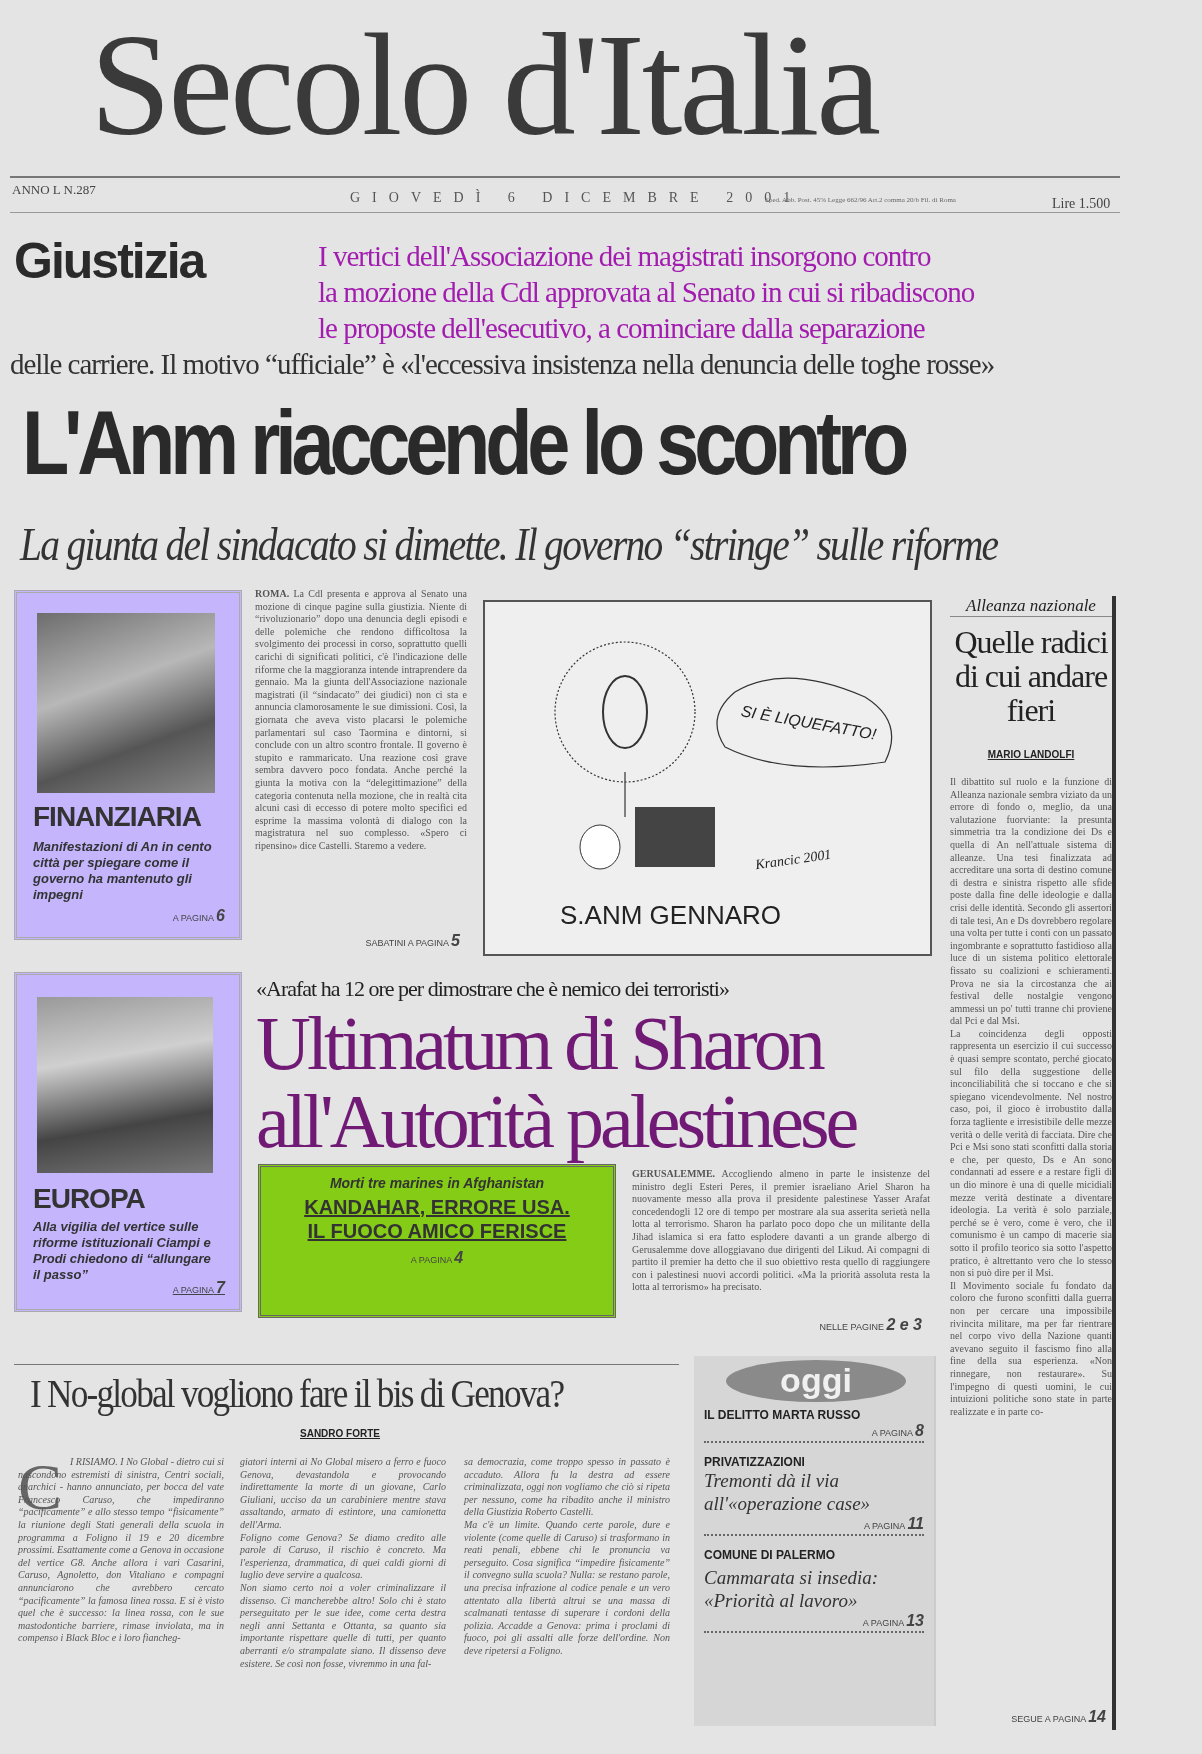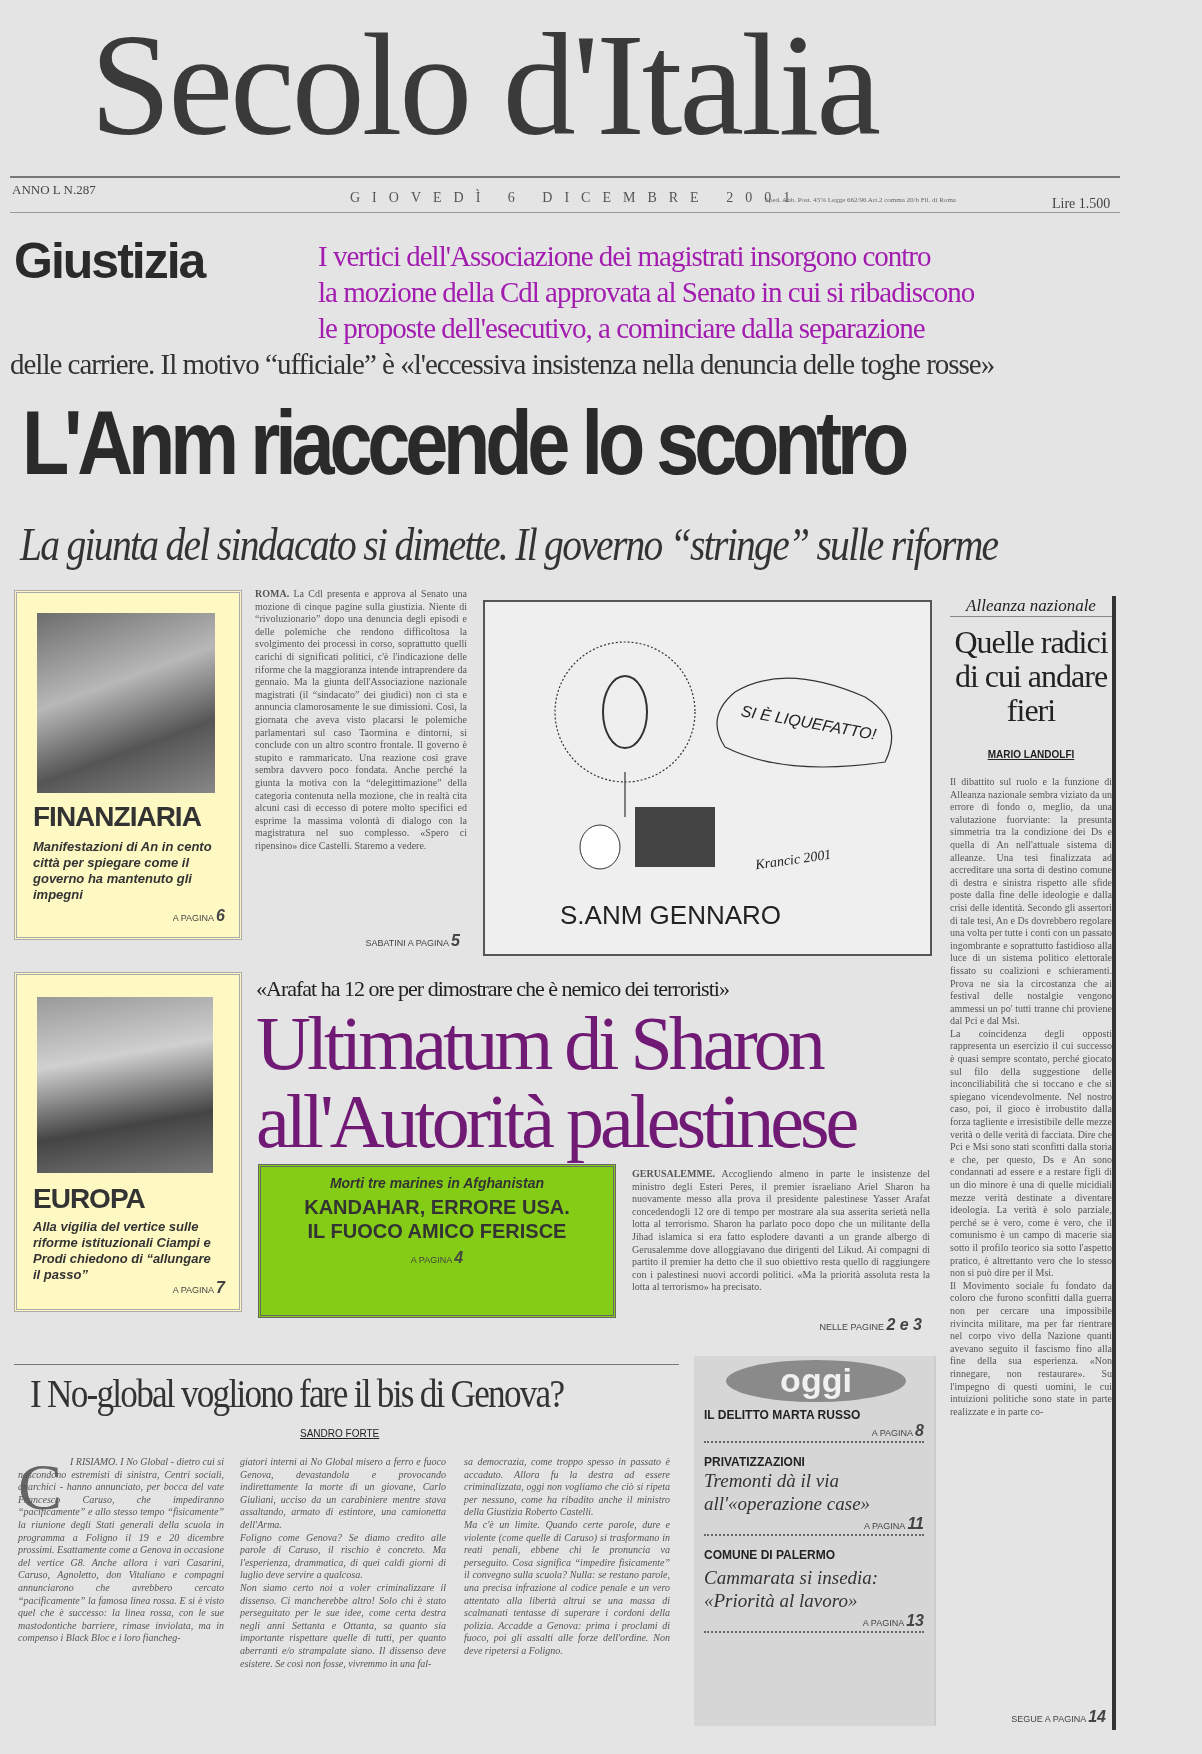--- a/index.html
+++ b/index.html
@@ -9,21 +9,21 @@
   .dateline{left:10px;top:176px;width:1110px;height:34px;border-top:2px solid #777;border-bottom:1px solid #999;}
   .anno{left:12px;top:182px;font-size:13px;color:#444;}
   .date{left:350px;top:190px;font-size:14px;letter-spacing:12px;color:#555;}
   .postal{left:765px;top:196px;font-size:7px;color:#666;}
   .price{left:1052px;top:196px;font-size:14px;color:#444;}
   .kicker{left:14px;top:232px;font-family:"Liberation Sans",sans-serif;font-weight:bold;font-size:50px;letter-spacing:-2px;color:#2a2a2a;}
   .summary{left:318px;top:238px;width:820px;font-size:29px;line-height:36px;color:#a21caf;letter-spacing:-1px;}
   .summary-last{left:10px;top:346px;width:1180px;font-size:29px;line-height:36px;color:#333;letter-spacing:-1px;}
   .main-head{left:22px;top:392px;font-family:"Liberation Sans",sans-serif;font-weight:bold;font-size:90px;letter-spacing:-6px;color:#2a2a2a;transform:scaleX(0.86);transform-origin:left;}
   .main-sub{left:20px;top:518px;font-size:46px;font-style:italic;letter-spacing:-2px;color:#333;transform:scaleX(0.86);transform-origin:left;white-space:nowrap;}
-  .box{border:3px double #aaa;background:#fef9c3;}
+  .box{border:3px double #aaa;background:#c4b5fd;}
   .photo{background:linear-gradient(160deg,#6d6d6d,#b8b8b8 40%,#555 70%,#888);}
   .box-title{font-family:"Liberation Sans",sans-serif;font-weight:bold;font-size:28px;color:#333;letter-spacing:-1px;}
   .box-desc{font-family:"Liberation Sans",sans-serif;font-weight:bold;font-style:italic;font-size:13px;line-height:16px;color:#333;}
   .ref{font-family:"Liberation Sans",sans-serif;font-size:9px;color:#444;text-align:right;}
   .ref b{font-size:16px;font-style:italic;}
   .col{font-size:10px;line-height:12.6px;text-align:justify;color:#555;}
   .cartoon{left:483px;top:600px;width:445px;height:352px;border:2px solid #555;background:#efefef;}
   .an-col{left:950px;top:596px;width:162px;height:1134px;border-right:4px solid #333;}
   .rule{background:#777;height:1px;}
   .oggi-box{left:694px;top:1356px;width:240px;height:370px;background:#d6d6d6;border-right:2px solid #ccc;}
@@ -87,46 +87,46 @@
   <div class="col" style="margin-top:16px;white-space:pre-line;">Il dibattito sul ruolo e la funzione di Alleanza nazionale sembra viziato da un errore di fondo o, meglio, da una valutazione fuorviante: la presunta simmetria tra la condizione dei Ds e quella di An nell'attuale sistema di alleanze. Una tesi finalizzata ad accreditare una sorta di destino comune di destra e sinistra rispetto alle sfide poste dalla fine delle ideologie e dalla crisi delle identità. Secondo gli assertori di tale tesi, An e Ds dovrebbero regolare una volta per tutte i conti con un passato ingombrante e soprattutto fastidioso alla luce di un sistema politico elettorale fissato su coalizioni e schieramenti. Prova ne sia la circostanza che ai festival delle nostalgie vengono ammessi un po' tutti tranne chi proviene dal Pci e dal Msi.
 La coincidenza degli opposti rappresenta un esercizio il cui successo è quasi sempre scontato, perché giocato sul filo della suggestione delle inconciliabilità che si toccano e che si spiegano vicendevolmente. Nel nostro caso, poi, il gioco è irrobustito dalla forza tagliente e irresistibile delle mezze verità o delle verità di facciata. Dire che Pci e Msi sono stati sconfitti dalla storia e che, per questo, Ds e An sono condannati ad essere e a restare figli di un dio minore è una di quelle micidiali mezze verità destinate a diventare ideologia. La verità è solo parziale, perché se è vero, come è vero, che il comunismo è un campo di macerie sia sotto il profilo teorico sia sotto l'aspetto pratico, è altrettanto vero che lo stesso non si può dire per il Msi.
 Il Movimento sociale fu fondato da coloro che furono sconfitti dalla guerra non per cercare una impossibile rivincita militare, ma per far rientrare nel corpo vivo della Nazione quanti avevano seguito il fascismo fino alla fine della sua esperienza. «Non rinnegare, non restaurare». Su l'impegno di questi uomini, le cui intuizioni politiche sono state in parte realizzate e in parte co-</div>
   <div class="ref" style="position:absolute;right:6px;bottom:4px;"><span>SEGUE A PAGINA</span> <b>14</b></div>
 </div>
 
 <div class="abs box" style="left:14px;top:972px;width:222px;height:334px;">
   <div class="photo" style="position:absolute;left:20px;top:22px;width:176px;height:176px;background:linear-gradient(170deg,#999,#d0d0d0 35%,#444 70%,#777);"></div>
   <div class="box-title" style="position:absolute;left:16px;top:208px;">EUROPA</div>
   <div class="box-desc" style="position:absolute;left:16px;top:244px;width:180px;">Alla vigilia del vertice sulle riforme istituzionali Ciampi e Prodi chiedono di “allungare il passo”</div>
-  <div class="ref" style="position:absolute;right:14px;top:304px;"><span>A PAGINA</span> <b>7</b></div>
+  <div class="ref" style="position:absolute;right:14px;top:304px;text-decoration:underline;"><span>A PAGINA</span> <b>7</b></div>
 </div>
 
 <div class="abs" style="left:256px;top:976px;font-size:22px;letter-spacing:-1px;">«Arafat ha 12 ore per dimostrare che è nemico dei terroristi»</div>
 <div class="abs" style="left:256px;top:1004px;font-size:76px;line-height:78px;letter-spacing:-4px;color:#701a75;">
   <div>Ultimatum di Sharon</div>
   <div>all'Autorità palestinese</div>
 </div>
 
 <div class="abs" style="left:258px;top:1164px;width:352px;height:148px;border:3px double #666;background:#84cc16;text-align:center;">
   <div style="font-family:'Liberation Sans',sans-serif;font-weight:bold;font-style:italic;font-size:14px;margin-top:8px;color:#333;">Morti tre marines in Afghanistan</div>
-  <div style="font-family:'Liberation Sans',sans-serif;font-weight:bold;font-size:20px;line-height:24px;margin-top:4px;color:#333;">
+  <div style="font-family:'Liberation Sans',sans-serif;font-weight:bold;font-size:20px;line-height:24px;margin-top:4px;color:#333;text-decoration:underline;">
     <div>KANDAHAR, ERRORE USA.</div>
     <div>IL FUOCO AMICO FERISCE</div>
   </div>
   <div class="ref" style="text-align:center;margin-top:6px;"><span>A PAGINA</span> <b>4</b></div>
 </div>
 
 <div class="abs col" style="left:632px;top:1168px;width:298px;">
   <b>GERUSALEMME.</b> <span>Accogliendo almeno in parte le insistenze del ministro degli Esteri Peres, il premier israeliano Ariel Sharon ha nuovamente messo alla prova il presidente palestinese Yasser Arafat concedendogli 12 ore di tempo per mostrare ala sua asserita serietà nella lotta al terrorismo. Sharon ha parlato poco dopo che un militante della Jihad islamica si era fatto esplodere davanti a un grande albergo di Gerusalemme dove alloggiavano due dirigenti del Likud. Ai compagni di partito il premier ha detto che il suo obiettivo resta quello di raggiungere con i palestinesi nuovi accordi politici. «Ma la priorità assoluta resta la lotta al terrorismo» ha precisato.</span>
 </div>
 <div class="abs ref" style="left:780px;top:1316px;width:142px;"><span>NELLE PAGINE</span> <b>2 e 3</b></div>
 
 <div class="abs rule" style="left:14px;top:1364px;width:665px;"></div>
 <div class="abs" style="left:30px;top:1370px;font-size:40px;letter-spacing:-2px;color:#333;transform:scaleX(0.88);transform-origin:left;white-space:nowrap;">I No-global vogliono fare il bis di Genova?</div>
-<div class="abs" style="left:300px;top:1428px;font-family:'Liberation Sans',sans-serif;font-weight:normal;font-size:10px;text-decoration:underline;text-align:right;">SANDRO FORTE</div>
+<div class="abs" style="left:300px;top:1428px;font-family:'Liberation Sans',sans-serif;font-weight:bold;font-size:10px;text-decoration:underline;text-align:right;">SANDRO FORTE</div>
 <div class="abs" style="left:18px;top:1454px;font-size:66px;line-height:66px;color:#666;">C</div>
 <div class="abs col" style="left:18px;top:1456px;width:206px;font-style:italic;text-indent:52px;">I RISIAMO. I No Global - dietro cui si nascondono estremisti di sinistra, Centri sociali, anarchici - hanno annunciato, per bocca del vate Francesco Caruso, che impediranno “pacificamente” e allo stesso tempo “fisicamente” la riunione degli Stati generali della scuola in programma a Foligno il 19 e 20 dicembre prossimi. Esattamente come a Genova in occasione del vertice G8. Anche allora i vari Casarini, Caruso, Agnoletto, don Vitaliano e compagni annunciarono che avrebbero cercato “pacificamente” la famosa linea rossa. E si è visto quel che è successo: la linea rossa, con le sue mastodontiche barriere, rimase inviolata, ma in compenso i Black Bloc e i loro fiancheg-</div>
 <div class="abs col" style="left:240px;top:1456px;width:206px;font-style:italic;white-space:pre-line;">giatori interni ai No Global misero a ferro e fuoco Genova, devastandola e provocando indirettamente la morte di un giovane, Carlo Giuliani, ucciso da un carabiniere mentre stava assaltando, armato di estintore, una camionetta dell'Arma.
 Foligno come Genova? Se diamo credito alle parole di Caruso, il rischio è concreto. Ma l'esperienza, drammatica, di quei caldi giorni di luglio deve servire a qualcosa.
 Non siamo certo noi a voler criminalizzare il dissenso. Ci mancherebbe altro! Solo chi è stato perseguitato per le sue idee, come certa destra negli anni Settanta e Ottanta, sa quanto sia importante rispettare quelle di tutti, per quanto aberranti e/o strampalate siano. Il dissenso deve esistere. Se così non fosse, vivremmo in una fal-</div>
 <div class="abs col" style="left:464px;top:1456px;width:206px;font-style:italic;white-space:pre-line;">sa democrazia, come troppo spesso in passato è accaduto. Allora fu la destra ad essere criminalizzata, oggi non vogliamo che ciò si ripeta per nessuno, come ha ribadito anche il ministro della Giustizia Roberto Castelli.
 Ma c'è un limite. Quando certe parole, dure e violente (come quelle di Caruso) si trasformano in reati penali, ebbene chi le pronuncia va perseguito. Cosa significa “impedire fisicamente” il convegno sulla scuola? Nulla: se restano parole, una precisa infrazione al codice penale e un vero attentato alla libertà altrui se una massa di scalmanati tentasse di superare i cordoni della polizia. Accadde a Genova: prima i proclami di fuoco, poi gli assalti alle forze dell'ordine. Non deve ripetersi a Foligno.</div>
 
 <div class="abs oggi-box"></div>
 <div class="abs oggi-badge">oggi</div>

